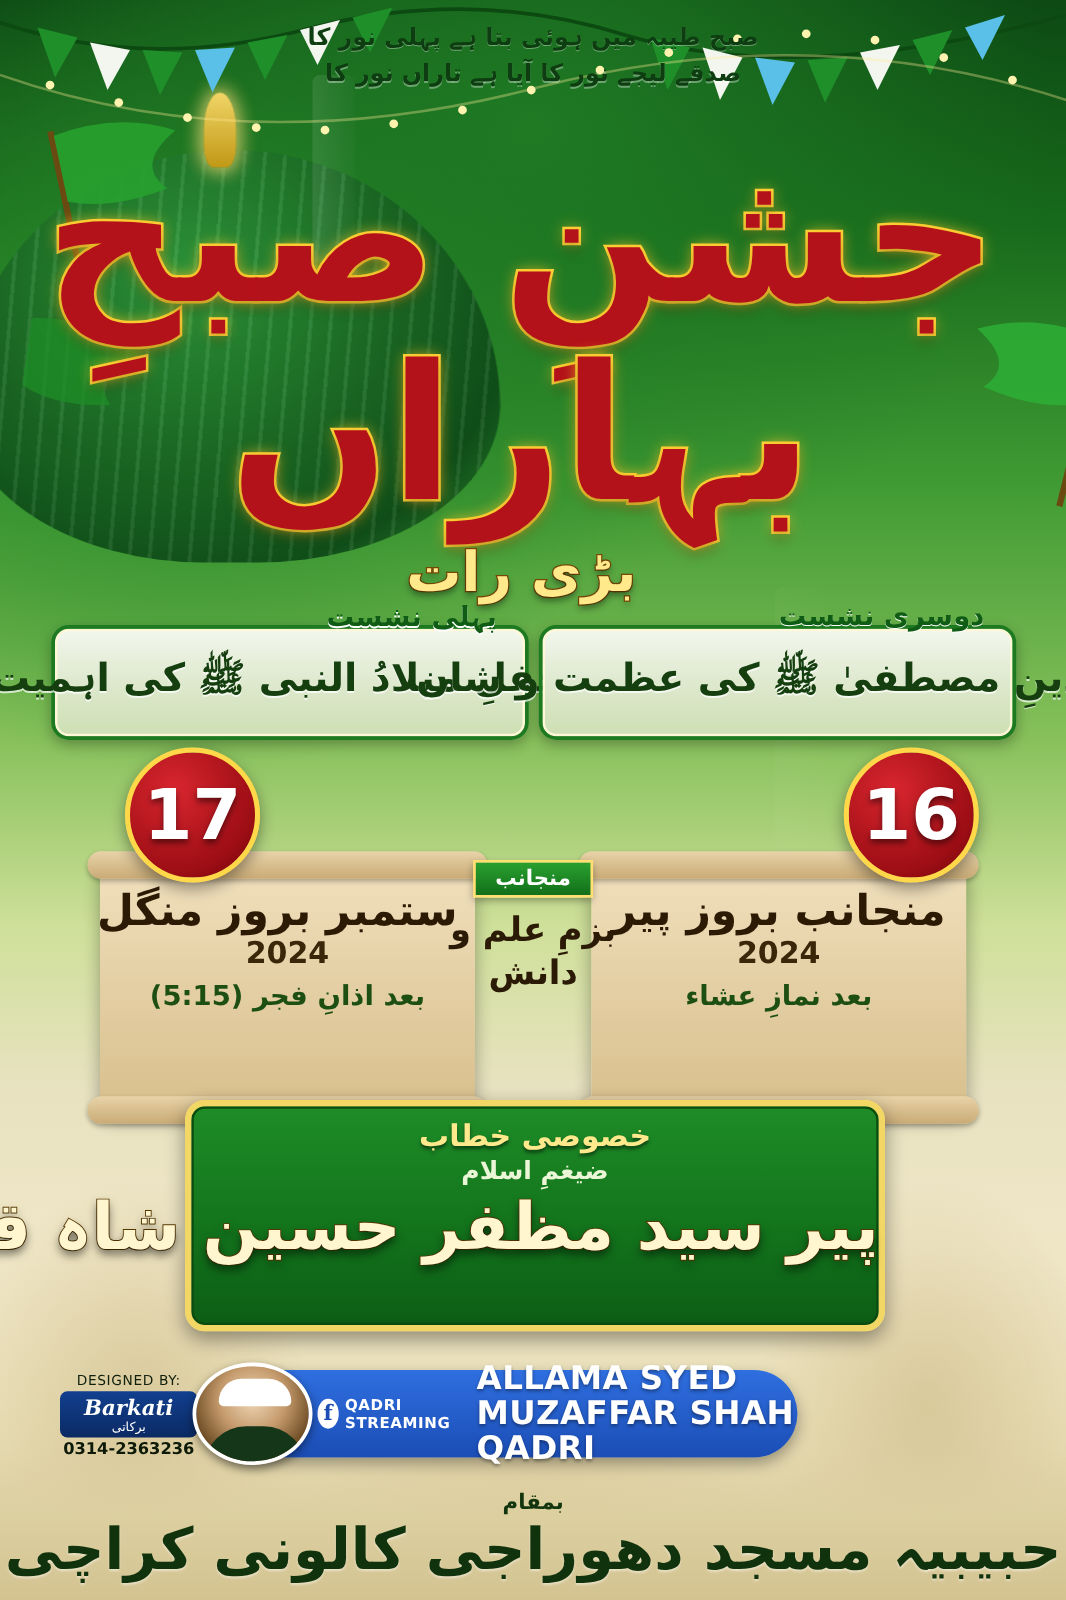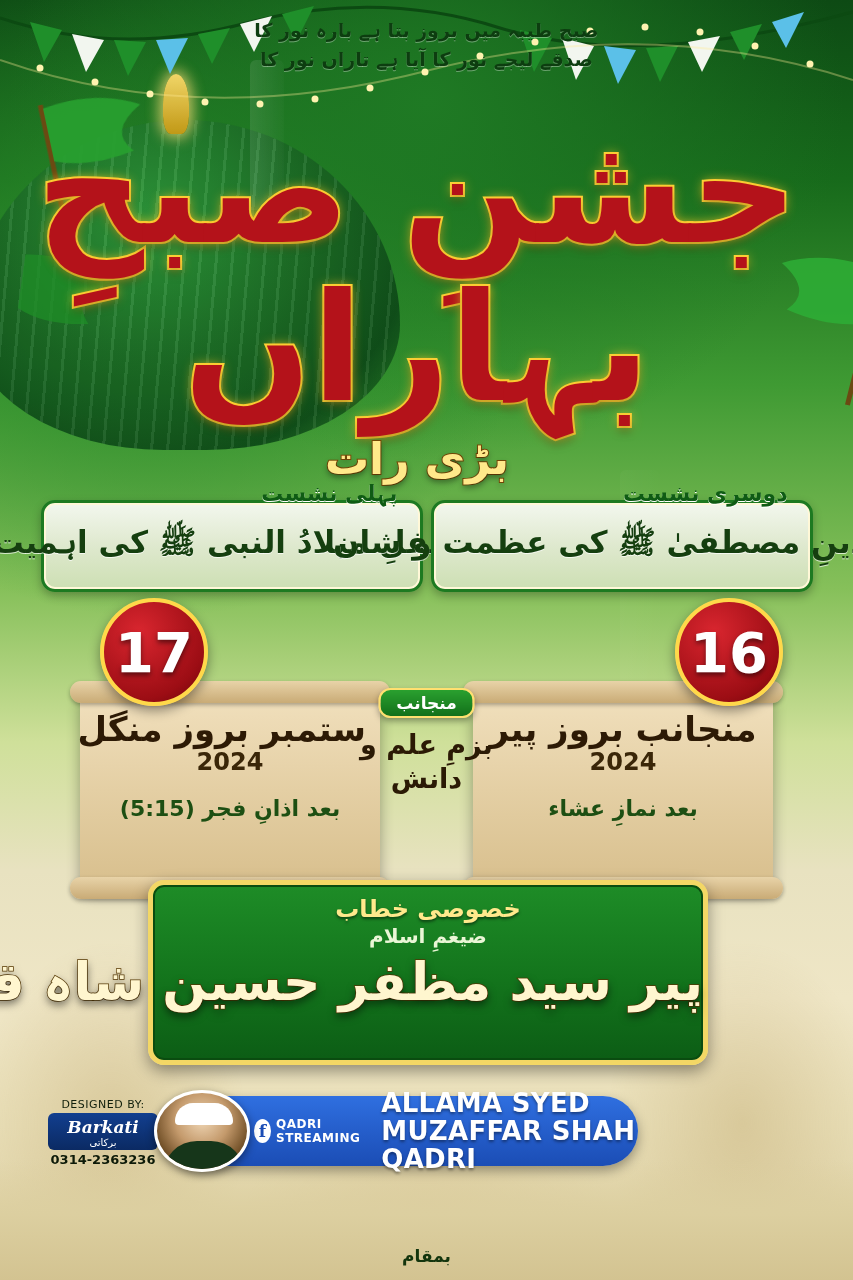--- a/index.html
+++ b/index.html
@@ -232,21 +232,21 @@
     color: #2d1a05;
     white-space: nowrap;
     line-height: 1.1;
   }
   .date-year {
     font-size: 24px;
     font-weight: bold;
     color: #3a2608;
   }
   .date-line2 {
-    margin-top: 20px;
+    margin-top: 9px;
     font-size: 22px;
     font-weight: bold;
     color: #1d4f13;
     white-space: nowrap;
   }
   .day-badge {
     position: absolute;
     top: -32px;
     width: 108px;
     height: 108px;
@@ -274,21 +274,21 @@
     text-align: center;
     direction: rtl;
   }
   .tag-ribbon {
     display: inline-block;
     background: linear-gradient(180deg, #2aa02f, #12701a);
     color: #fff;
     font-size: 17px;
     font-weight: bold;
     padding: 3px 16px;
-    border-radius: 12px;
+    border-radius: 0;
     box-shadow: 0 3px 6px rgba(0,0,0,.35);
     border: 2px solid #ffe070;
   }
   .tag-body {
     margin-top: 10px;
     font-size: 27px;
     font-weight: bold;
     color: #2b1a05;
     line-height: 1.25;
   }
@@ -504,21 +504,21 @@
   </svg>
   <svg class="flag-green fg2" viewBox="0 0 120 150">
     <path d="M14 4 L14 146" stroke="#6b4a12" stroke-width="5"></path>
     <path d="M16 8 Q70 0 112 24 Q74 44 96 68 Q50 76 16 62 Z" fill="#2eac35" opacity=".9"></path>
   </svg>
   <svg class="flag-green fg3" viewBox="0 0 120 150">
     <path d="M16 10 Q62 2 104 26 Q66 46 88 70 Q44 78 16 64 Z" fill="#1f8d27" opacity=".75"></path>
   </svg>
 
   <div class="couplet">
-    <div>صبح طیبہ میں بروز بتا ہے بارہ نور کا</div>
+    <div>صبح طیبہ میں ہوئی بتا ہے پہلی نور کا</div>
     <div>صدقے لیجے نور کا آیا ہے تاراں نور کا</div>
   </div>
 
   <div class="title-wrap">
     <div class="title-main">جشنِ صبحِ بہاراں</div>
     <div class="title-sub">بڑی رات</div>
   </div>
 
   <div class="sessions">
     <div class="session">
@@ -586,15 +586,16 @@
       <span class="fb-text">QADRI STREAMING</span>
     </div>
     <div class="live-name">
       <div>ALLAMA SYED</div>
       <div>MUZAFFAR SHAH QADRI</div>
     </div>
   </div>
 
   <div class="venue">
     <div class="venue-top">بمقام</div>
+    <div class="venue-main">حبیبیہ مسجد دھوراجی کالونی کراچی</div>
   </div>
 
 </div>
 
 </body></html>

